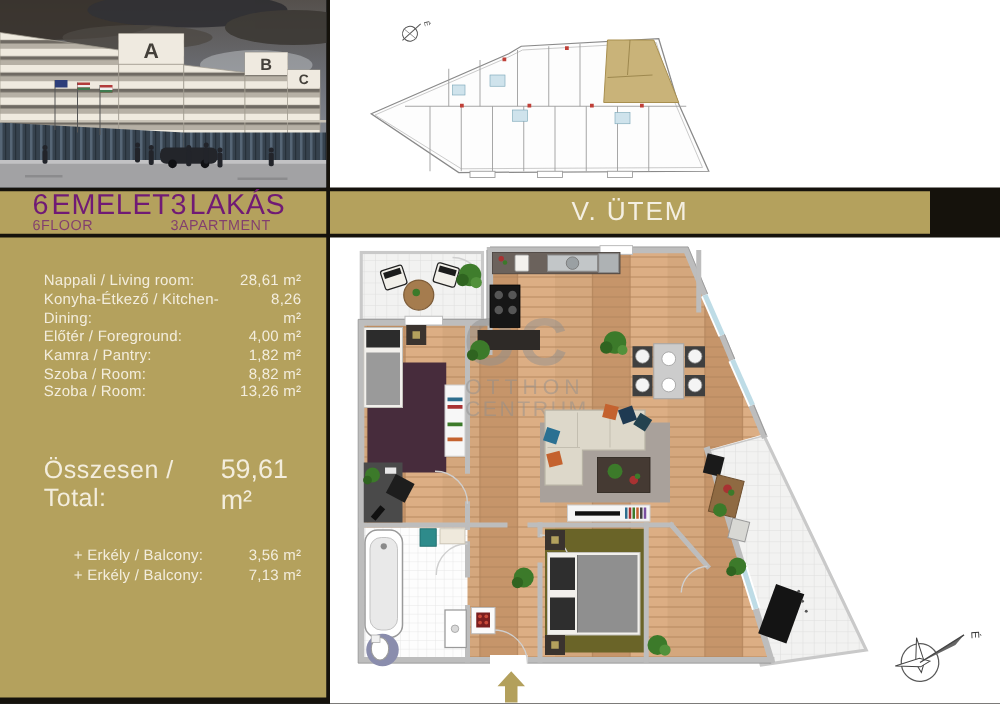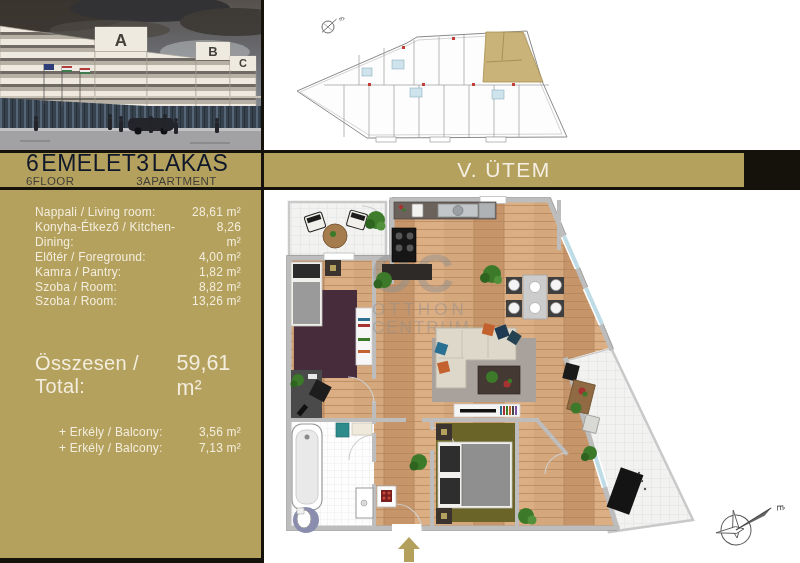--- a/index.html
+++ b/index.html
@@ -6,34 +6,34 @@
   .page{
     position:relative;width:800px;height:563px;overflow:hidden;
     background:#15120c;
     font-family:"Liberation Sans", sans-serif;
   }
   .photo{position:absolute;left:0;top:0;width:261px;height:150px;overflow:hidden;background:#565a62;}
   .siteplan{position:absolute;left:264px;top:0;width:536px;height:150px;background:#ffffff;}
   .band-left{
     position:absolute;left:0;top:153px;width:261px;height:34px;background:#b4a15d;
     display:flex;align-items:center;justify-content:space-between;
-    padding:0 38px 0 26px;box-sizing:border-box;color:#0f172a;
+    padding:0 38px 0 26px;box-sizing:border-box;color:#701a75;
   }
   .band-right{
     position:absolute;left:264px;top:153px;width:480px;height:34px;background:#b4a15d;
     display:flex;align-items:center;justify-content:center;
     color:#f4efe2;font-size:21px;letter-spacing:1.5px;font-weight:400;
   }
   .fa-main{font-size:23px;line-height:21px;letter-spacing:.5px;white-space:nowrap;}
   .fa-main .num{margin-right:2px;}
   .fa-sub{font-size:11.5px;opacity:.72;letter-spacing:.4px;margin-top:1px;}
   .band-dot{width:7px;height:7px;border-radius:50%;background:#f7f3e7;opacity:.95;margin-top:2px;}
   .left-panel{
     position:absolute;left:0;top:190px;width:261px;height:368px;background:#b4a15d;
-    color:#f3eddd;box-sizing:border-box;padding:15px 20px 0 35px;
+    color:#f3eddd;box-sizing:border-box;padding:27px 20px 0 35px;
   }
   .area-row{display:flex;justify-content:space-between;font-size:12px;line-height:14.9px;letter-spacing:.2px;}
   .area-row .val{text-align:right;}
   .total-row{display:flex;justify-content:space-between;align-items:baseline;margin-top:27px;gap:20px;}
   .total-row .lbl{font-size:20px;letter-spacing:.4px;}
   .total-row .val{font-size:21.5px;margin-top:15px;}
   .extras{margin-top:24px;}
   .extras .area-row{line-height:15.2px;margin-left:24px;}
   .plan-area{position:absolute;left:264px;top:190px;width:536px;height:373px;background:#ffffff;}
   svg{display:block;}

